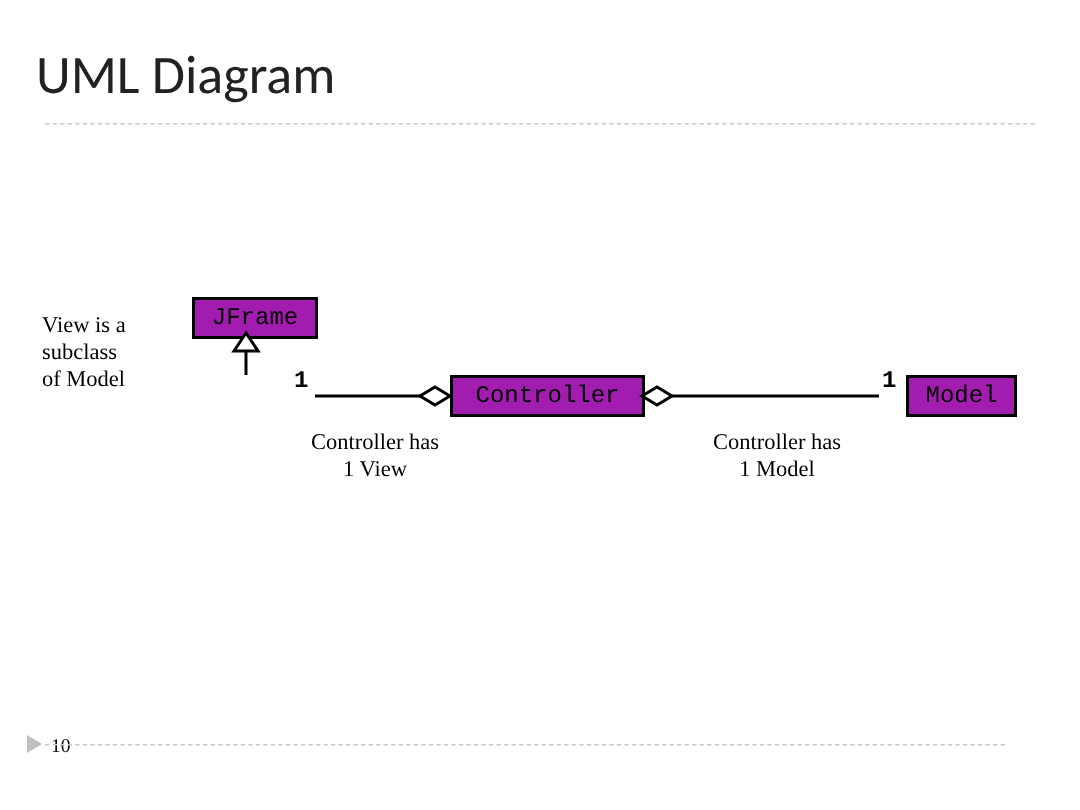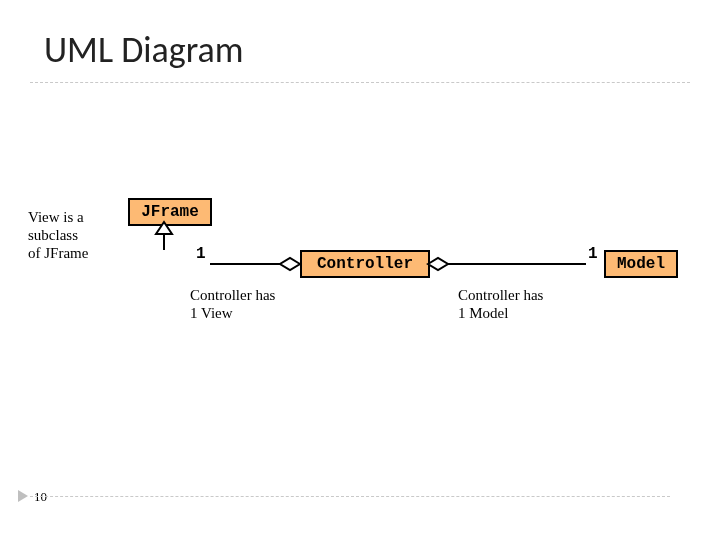--- a/index.html
+++ b/index.html
@@ -1,36 +1,36 @@
 <!DOCTYPE html>
 <html><head>
 <meta charset="utf-8">
 <style>
 html,body{margin:0;padding:0;width:720px;height:540px;background:#fff;font-family:Georgia,"Times New Roman",serif;color:#000}
 .slide{position:relative;width:720px;height:540px}
-.title{position:absolute;left:44px;top:28px;font-family:Calibri,Arial,sans-serif;font-size:36px;font-weight:400;color:#222}
+.title{position:absolute;left:24px;top:28px;font-family:Calibri,Arial,sans-serif;font-size:36px;font-weight:400;color:#222}
 .dashed{position:absolute;left:30px;top:82px;width:660px;border-top:1.5px dashed #c9c9c9}
-.box{position:absolute;border:2.5px solid #000;font-family:"Courier New",monospace;font-weight:bold;font-size:16px;display:flex;align-items:center;justify-content:center;background:#fdba74}
-.explain{position:absolute;font-family:Georgia,serif;font-size:15px;line-height:1.2;text-align:left}
+.box{position:absolute;border:2.5px solid #000;font-family:"Courier New",monospace;font-weight:normal;font-size:16px;display:flex;align-items:center;justify-content:center;background:#a21caf}
+.explain{position:absolute;font-family:Georgia,serif;font-size:15px;line-height:1.2;text-align:center}
 .mult{position:absolute;font-family:"Courier New",monospace;font-weight:bold;font-size:16px}
 .dashed2{position:absolute;left:30px;top:496px;width:640px;border-top:1.5px dashed #c9c9c9}
 .bullet{position:absolute;left:18px;top:490px;width:0;height:0;border-left:10px solid #bfbfbf;border-top:6px solid transparent;border-bottom:6px solid transparent}
 .pagenum{position:absolute;left:34px;top:489px;font-family:Georgia,serif;font-size:13px}
 svg{position:absolute;overflow:visible}
 </style>
 </head>
 <body>
 <div class="slide">
 
 <div class="title">UML Diagram</div>
 <div class="dashed"></div>
 
 <div class="explain" style="left:28px;top:208px;width:90px;text-align:left;white-space:pre-line">View is a
 subclass
-of JFrame</div>
+of Model</div>
 
 <div class="box" style="left:128px;top:198px;width:80px;height:24px">JFrame</div>
 <div class="box" style="left:604px;top:250px;width:70px;height:24px">Model</div>
 <div class="box" style="left:300px;top:250px;width:126px;height:24px">Controller</div>
 
 <svg style="left:156px;top:222px" width="20" height="30">
   <line x1="8" y1="28" x2="8" y2="12" stroke="#000" stroke-width="2"></line>
   <polygon points="8,0 0,12 16,12" fill="#fff" stroke="#000" stroke-width="2"></polygon>
 </svg>
 

